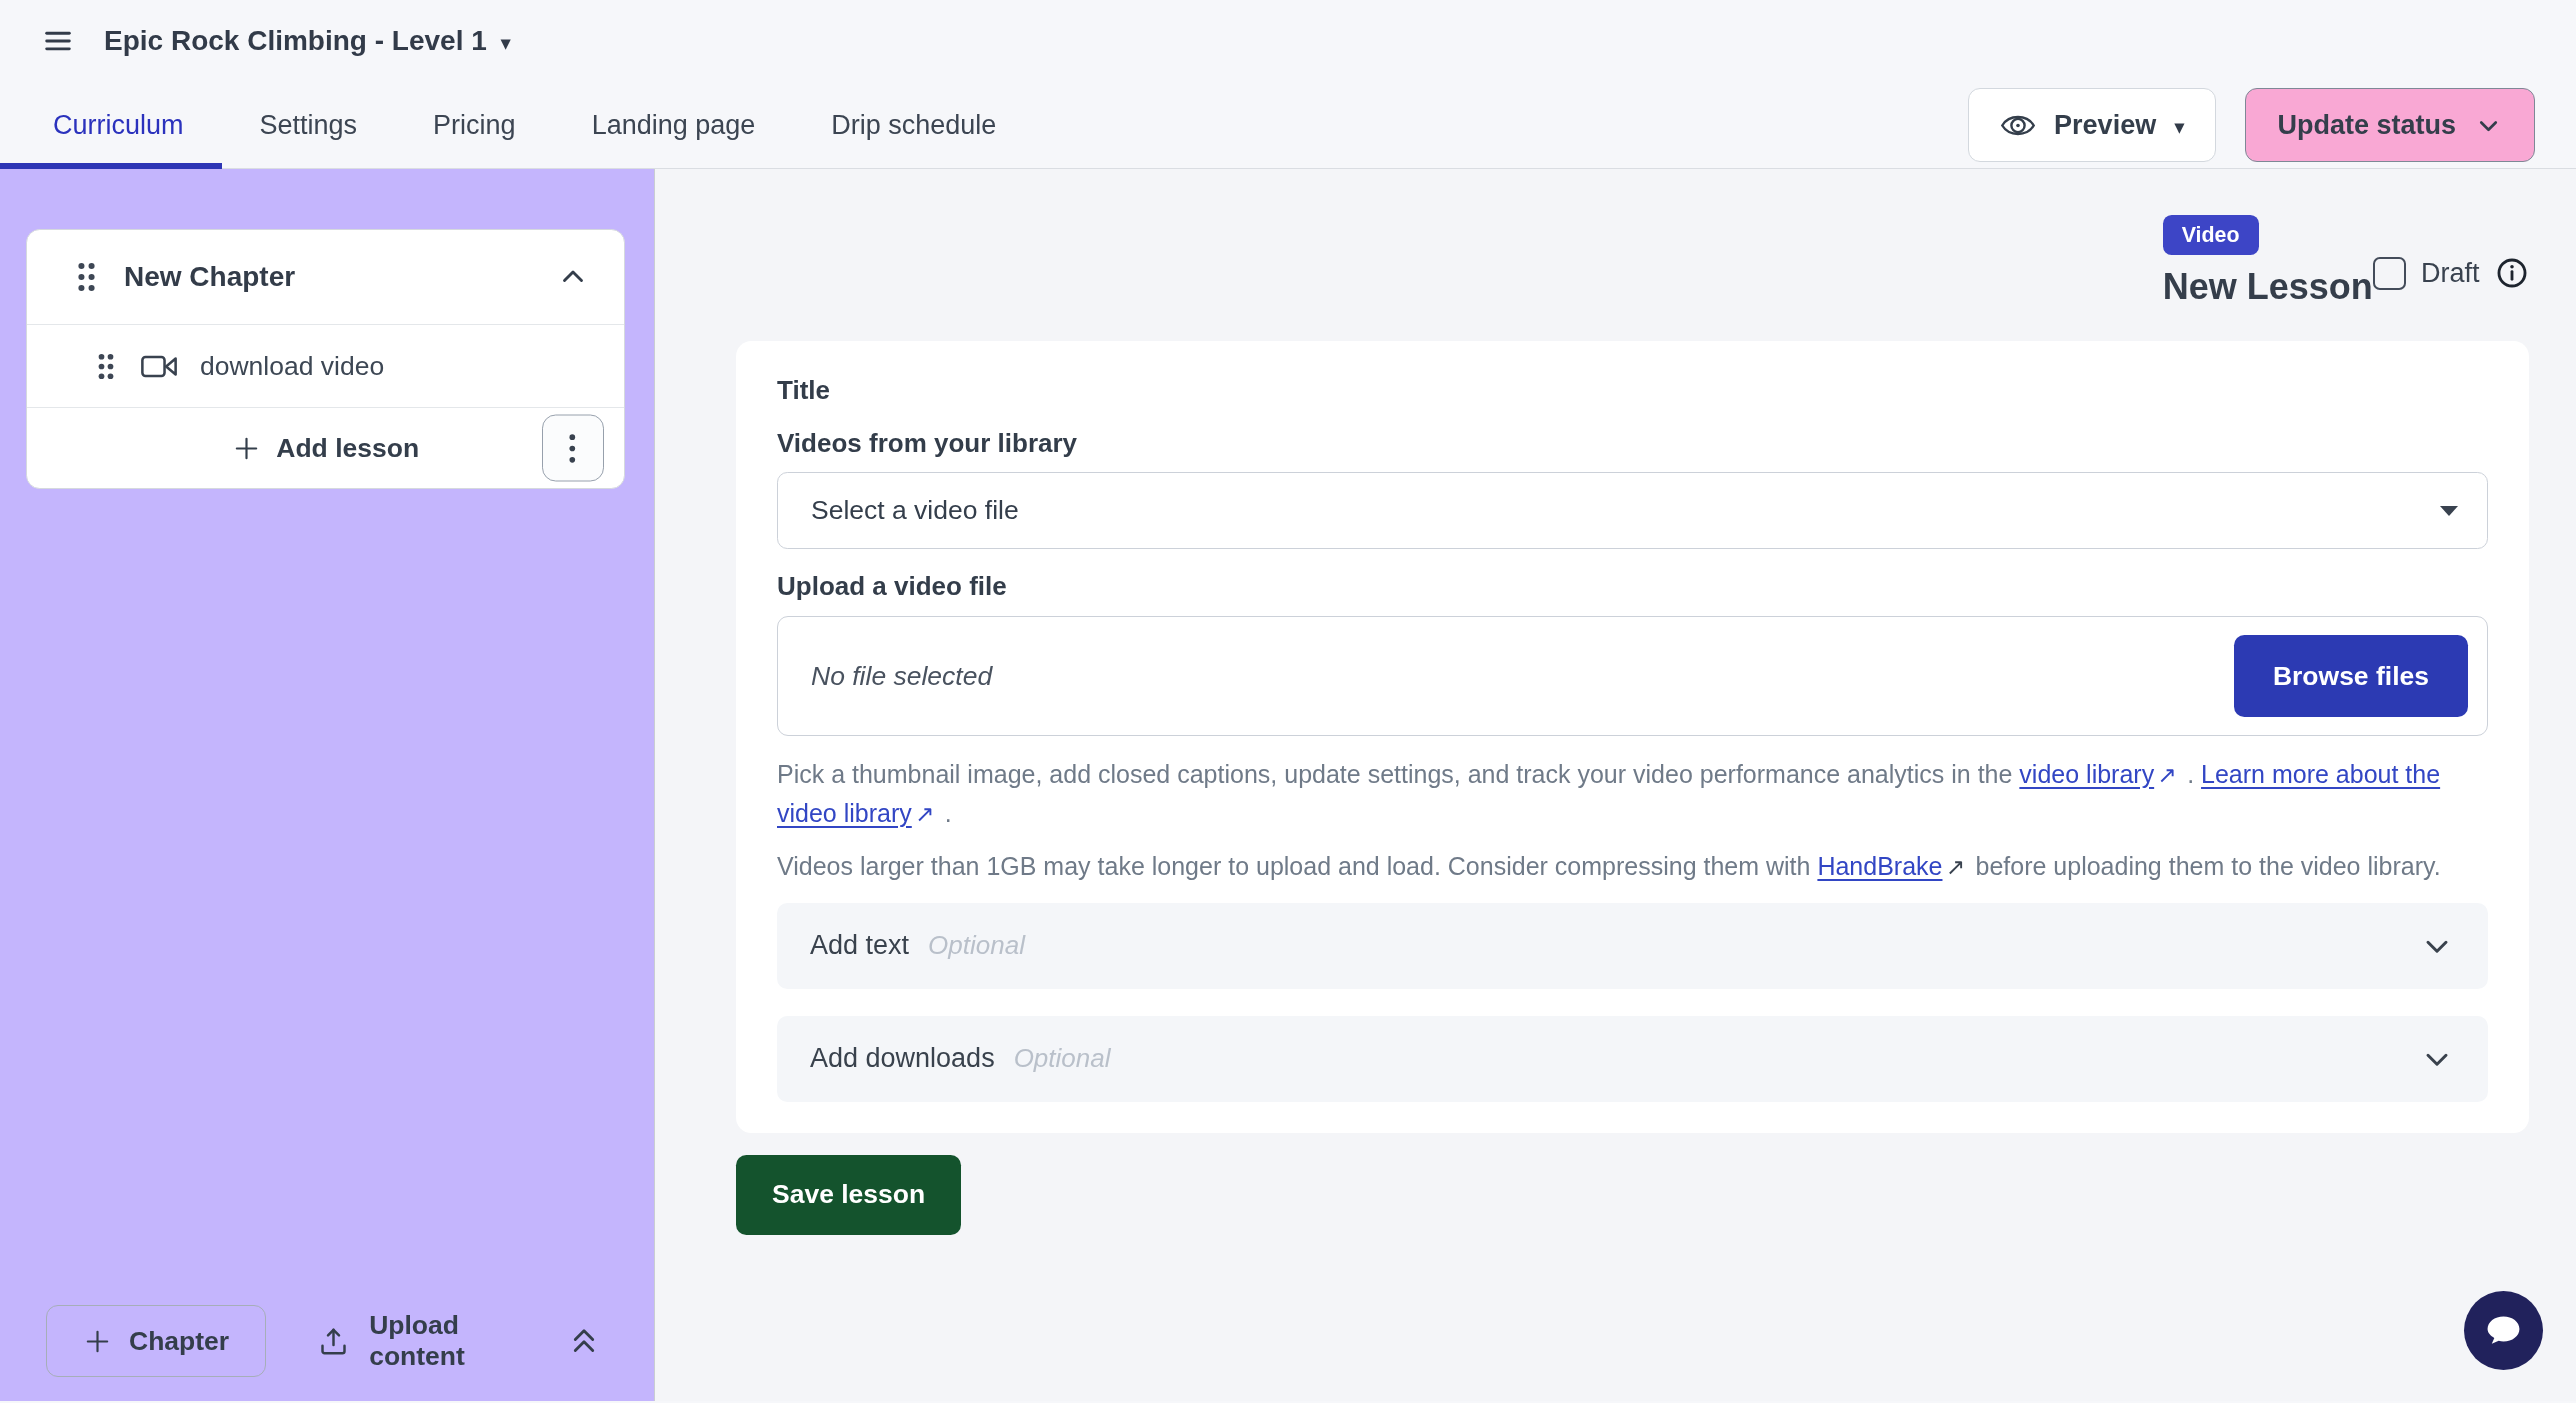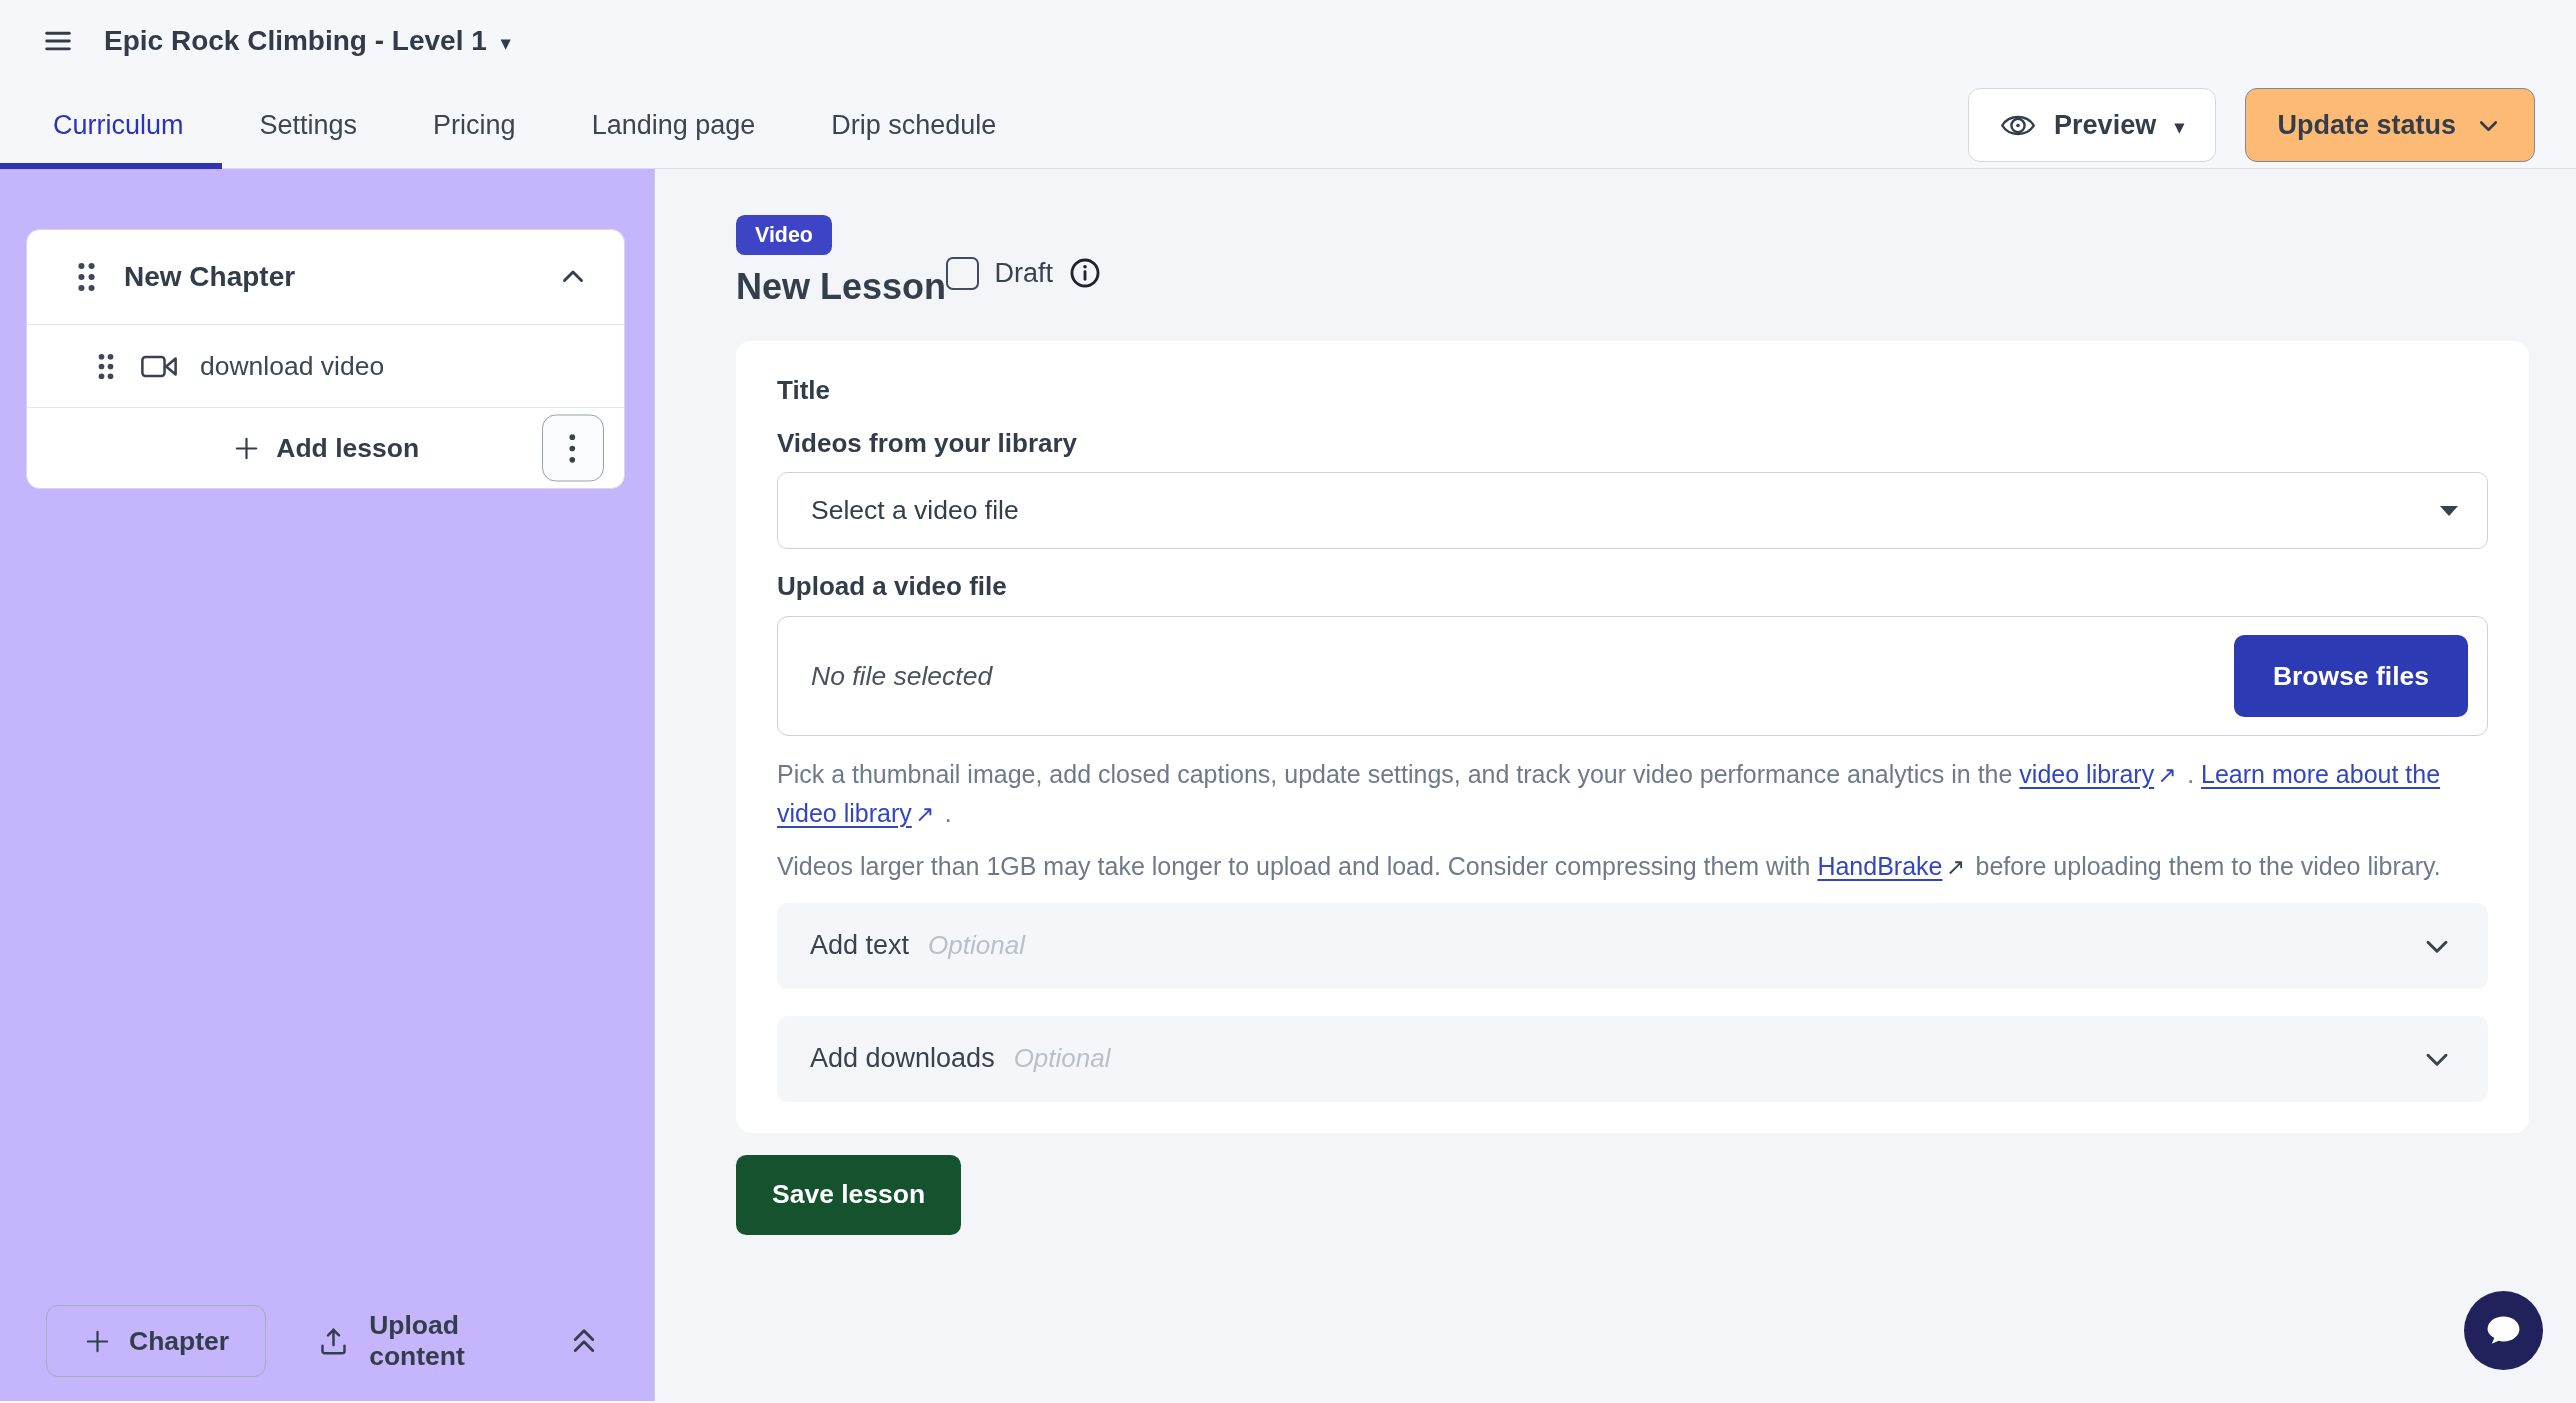--- a/index.html
+++ b/index.html
@@ -21,21 +21,21 @@
 
   
   .tabbar { height:87px; display:flex; align-items:stretch; border-bottom:1.7px solid #dadde2; padding-right:41px; }
   .tab { display:flex; align-items:center; padding:0 38px; font-size:27px; color:#3c4552; position:relative; cursor:pointer; white-space:nowrap; }
   .tab:first-child { padding-left:53px; }
   .tab--active { color:#2b32bd; font-weight:400; }
   .tab--active::after { content:""; position:absolute; left:0; right:0; bottom:-1.7px; height:6.8px; background:#2d35b5; }
   .tab-actions { margin-left:auto; align-self:center; display:flex; gap:29px; }
   .btn-chip { display:flex; align-items:center; gap:18px; height:74px; border-radius:12px; font-size:27px; font-weight:600; color:#343e4b; padding:0 31px; cursor:pointer; }
   .btn-preview { background:#ffffff; border:1.7px solid #d3d8de; }
-  .btn-update { background:#fdba74; border:1.7px solid #7e8896; }
+  .btn-update { background:#f9a8d4; border:1.7px solid #7e8896; }
 
   
   .layout { display:flex; height:1232px; }
   .sidebar { width:655px; border-right:1.7px solid #c9cdd2; background:#c4b5fd; position:relative; flex:none; }
 
   .chapter-card { position:absolute; left:26px; right:29px; top:60px; background:#fff; border:1.7px solid #d5d9de; border-radius:13.7px; overflow:hidden; }
   .chap-head { height:94px; display:flex; align-items:center; padding:0 34px 0 46px; gap:24px; }
   .chap-title { font-size:28px; font-weight:600; color:#333c49; }
   .chap-head .chev { margin-left:auto; cursor:pointer; }
   .hdivider { border-top:1.7px solid #e4e7ea; }
@@ -44,21 +44,21 @@
   .add-lesson { display:flex; align-items:center; gap:15.4px; font-size:26.5px; font-weight:600; color:#343e4b; cursor:pointer; }
   .kebab-btn { position:absolute; right:20.5px; top:50%; transform:translateY(-50%); width:62px; height:67px; border:1.7px solid #97a0ac; border-radius:13.7px; background:#fbfcfd; display:flex; align-items:center; justify-content:center; cursor:pointer; }
 
   .sidebar-foot { position:absolute; left:0; right:0; bottom:24px; display:flex; align-items:center; padding:0 51px 0 46px; gap:51px; }
   .btn-chapter { height:72px; border:1.7px solid #a6aeb8; border-radius:12px; background:transparent; padding:0 36px; display:flex; align-items:center; gap:17px; font-size:26.5px; font-weight:600; color:#343e4b; cursor:pointer; }
   .upload-content { display:flex; align-items:center; gap:19px; font-size:26.5px; font-weight:600; color:#343e4b; cursor:pointer; }
   .collapse-btn { margin-left:auto; cursor:pointer; }
 
   
   .main { flex:1; background:#f4f5f8; padding:46px 47px 0 81px; position:relative; }
-  .lesson-head { display:flex; justify-content:flex-start; align-items:flex-start; }
+  .lesson-head { display:flex; justify-content:flex-end; align-items:flex-start; }
   .badge { display:inline-flex; background:#3d45c6; color:#fff; border-radius:8.6px; font-size:21.4px; font-weight:600; padding:7.7px 19px; }
   .lesson-title { font-size:36px; font-weight:600; color:#353e4b; margin:10.3px 0 0; }
   .draft-wrap { display:flex; align-items:center; gap:15.4px; margin-top:41px; font-size:27px; color:#39424f; }
   .checkbox { width:33px; height:33px; border:2.6px solid #434c5a; border-radius:6.8px; background:transparent; cursor:pointer; }
 
   .card { margin-top:33px; background:#fff; border-radius:15.4px; padding:34px 41px 31px; }
   .group + .group { margin-top:22px; }
   .field-label { font-size:26px; font-weight:700; color:#333d4a; margin-bottom:13.7px; display:block; }
   .text-input { width:100%; height:77px; border:1.7px solid #ccd1d9; border-radius:10.3px; padding:0 33px; font-size:26.5px; color:#343e4b; background:#fff; outline:none; font-family:inherit; }
   .text-input::placeholder { color:#939daa; opacity:1; }

